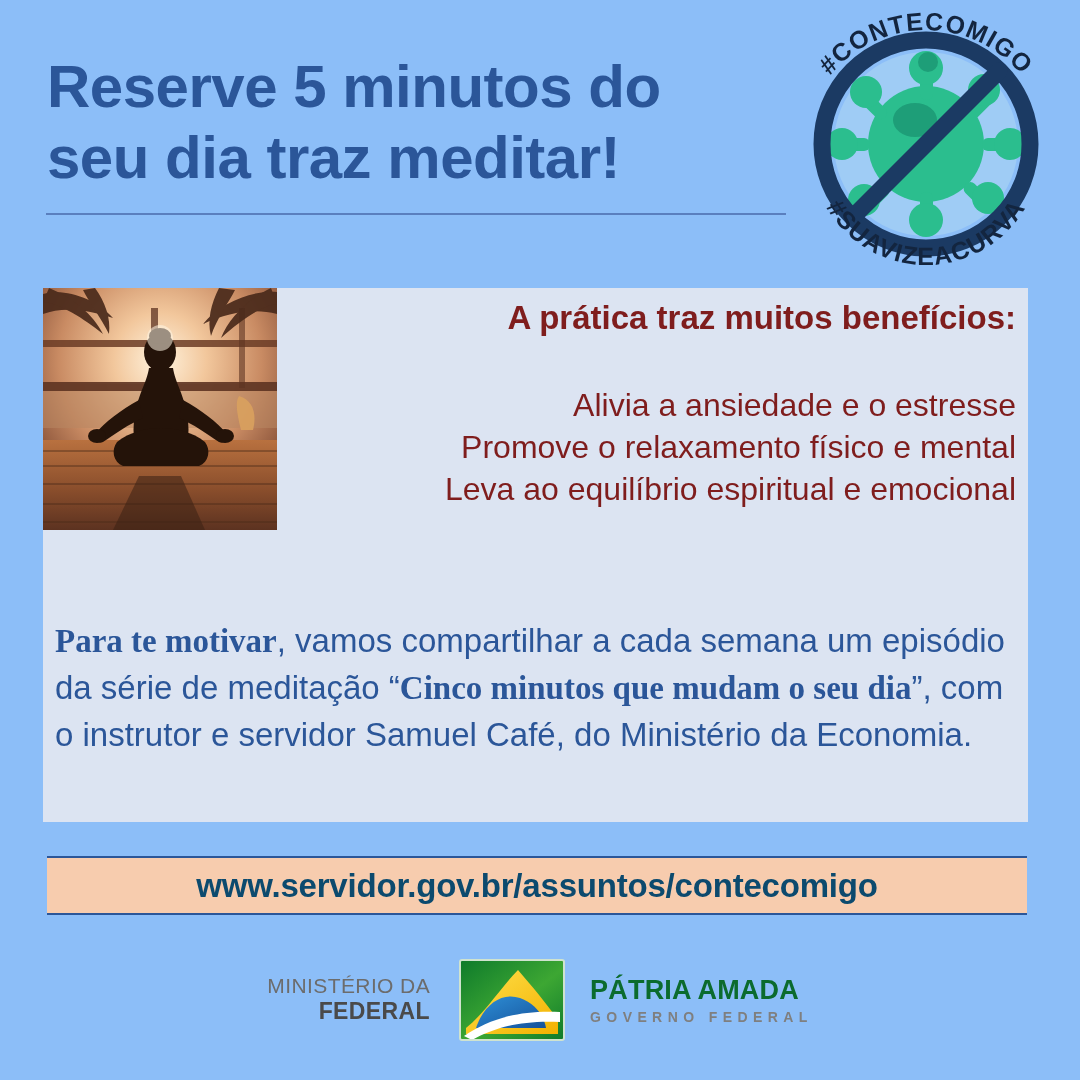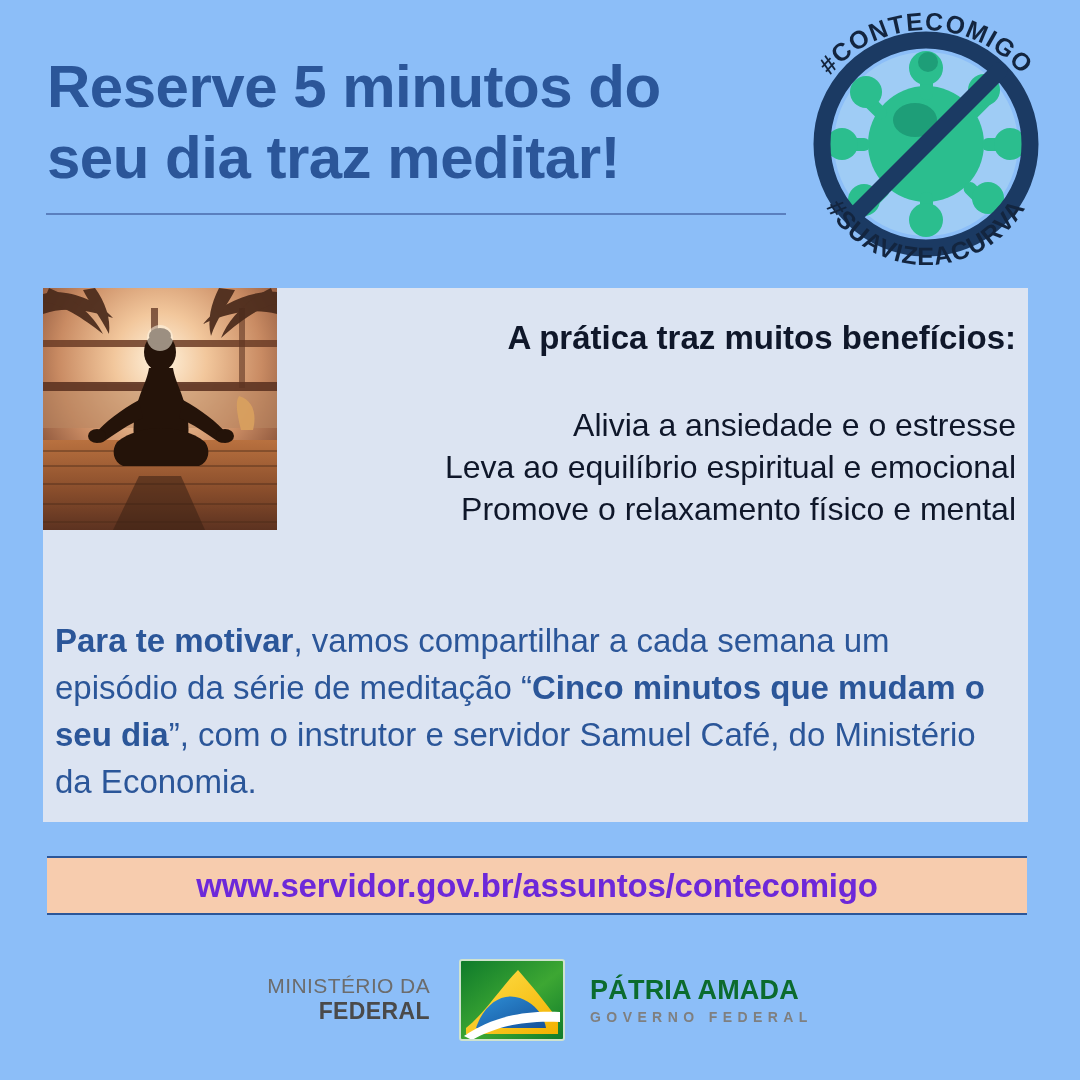--- a/index.html
+++ b/index.html
@@ -78,22 +78,21 @@
     background: #6E3B28;
   }
   .photo svg { display: block; width: 100%; height: 100%; }
 
   .benefits {
     position: absolute;
     left: 300px;
     top: 298px;
     width: 716px;
     text-align: right;
-    color: #0f172a;
-    margin-top: 20px;
+    color: #7f1d1d;
   }
   .benefits-title {
     font-size: 33px;
     font-weight: bold;
     line-height: 1.2;
     margin: 0 0 46px 0;
     white-space: nowrap;
   }
   .benefit-item {
     font-size: 32px;
@@ -104,38 +103,38 @@
 
   .body-copy {
     position: absolute;
     left: 55px;
     top: 585px;
     width: 950px;
     color: #2B5699;
     font-size: 33px;
     line-height: 1.42;
   }
-  .body-copy b { font-weight: bold; }
+  .body-copy b { font-weight: bold; font-family: Liberation Serif, serif; }
 
   
   .url-banner {
     position: absolute;
     left: 47px;
     top: 856px;
     width: 980px;
     height: 55px;
     background: #F7CCAE;
     border-top: 2px solid #2B5699;
     border-bottom: 2px solid #2B5699;
     display: flex;
     align-items: center;
     justify-content: center;
   }
   .url-text {
-    color: #6d28d9;
+    color: #0c4a6e;
     font-size: 33px;
     font-weight: bold;
     letter-spacing: -0.2px;
     white-space: nowrap;
   }
 
   
   .footer {
     position: absolute;
     left: 0;
@@ -323,22 +322,22 @@
         <ellipse cx="182" cy="148" rx="9" ry="7"></ellipse>
       </g>
 
       <circle cx="117" cy="50" r="13" fill="#FFF6E4" opacity="0.55"></circle>
     </svg>
   </div>
 
   <div class="benefits">
     <div class="benefits-title">A prática traz muitos benefícios:</div>
     <div class="benefit-item">Alivia a ansiedade e o estresse</div>
+    <div class="benefit-item">Promove o relaxamento físico e mental</div>
     <div class="benefit-item">Leva ao equilíbrio espiritual e emocional</div>
-    <div class="benefit-item">Promove o relaxamento físico e mental</div>
   </div>
 
   <p class="body-copy"><b>Para te motivar</b><span>, vamos compartilhar a cada semana um episódio da série de meditação “</span><b>Cinco minutos que mudam o seu dia</b><span>”, com o instrutor e servidor Samuel Café, do Ministério da Economia.</span></p>
 
   <div class="url-banner">
     <span class="url-text">www.servidor.gov.br/assuntos/contecomigo</span>
   </div>
 
   <div class="footer">
 

